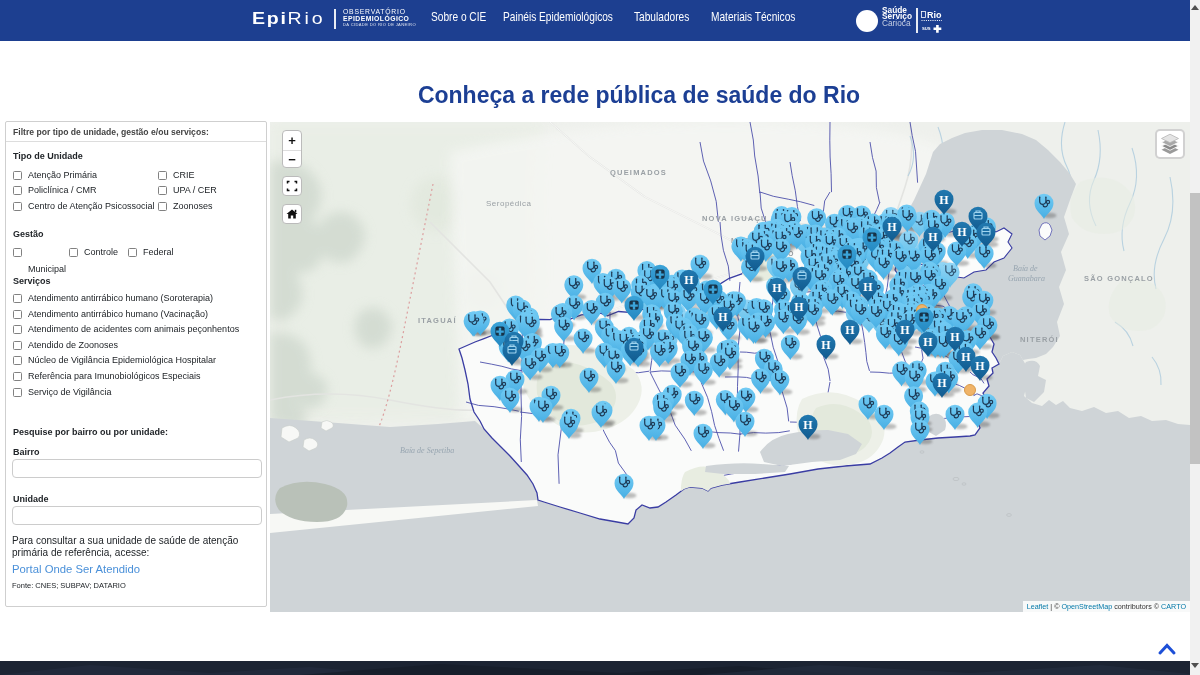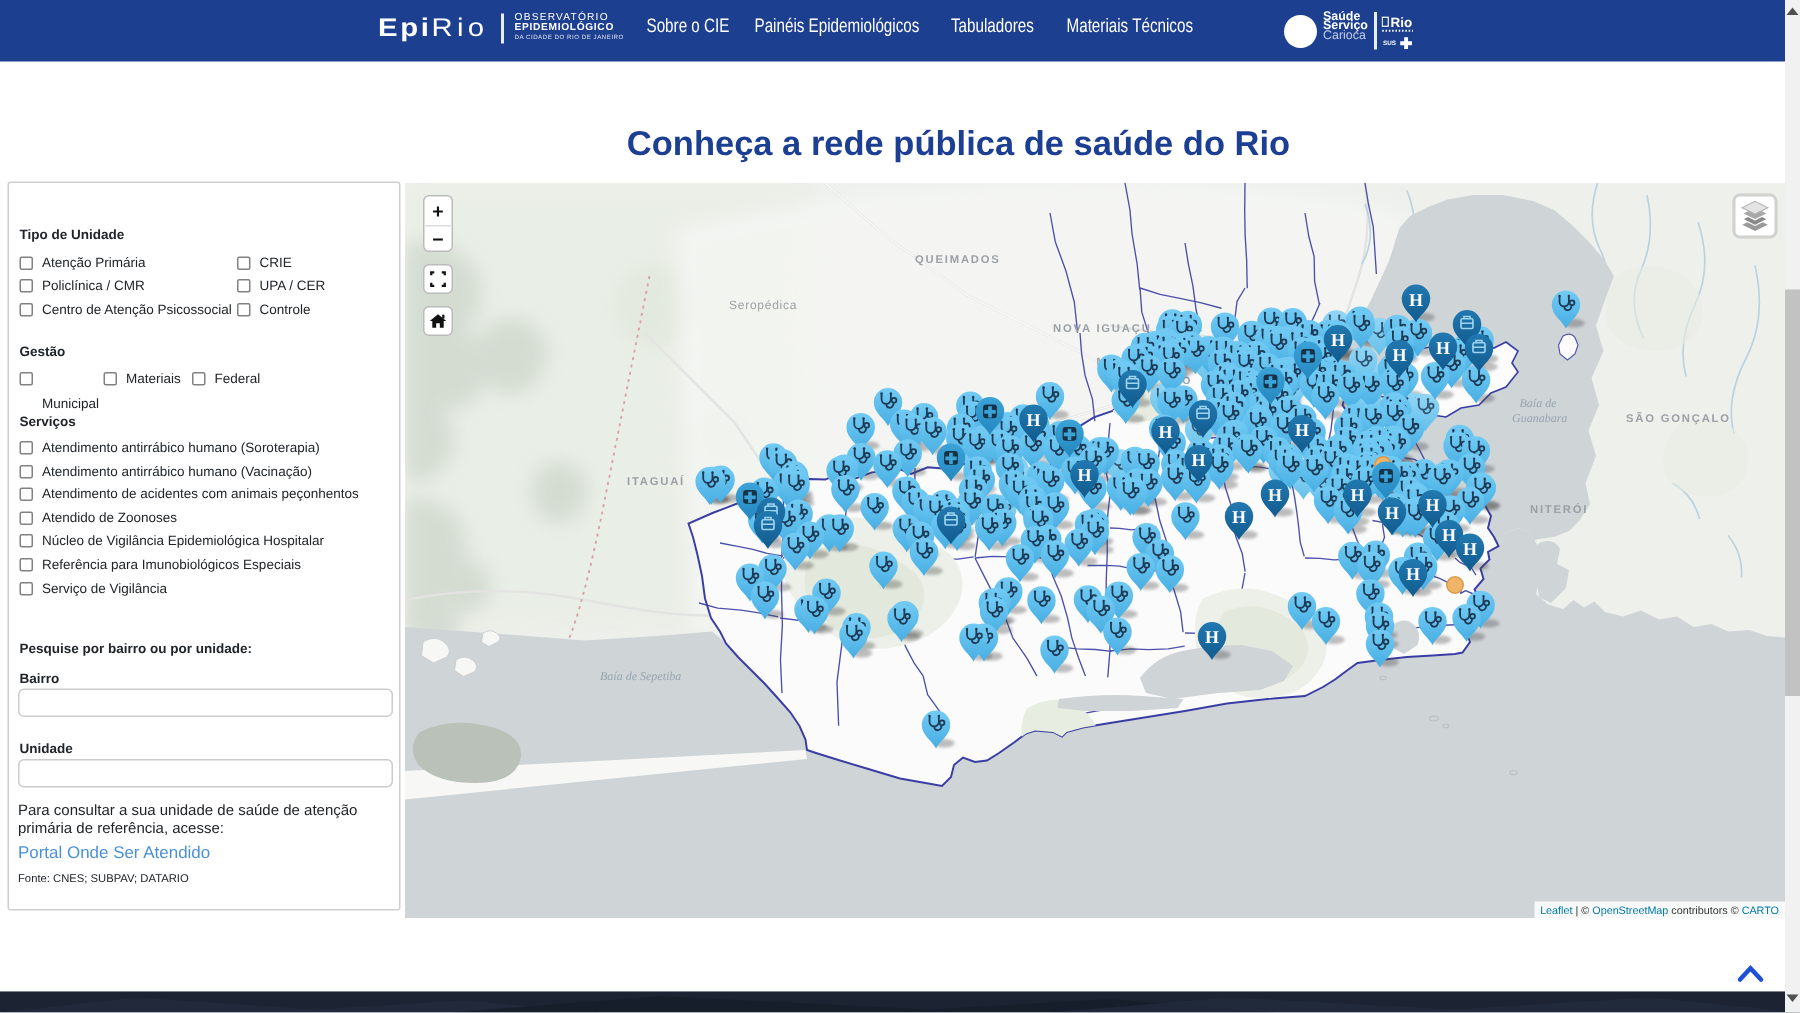--- a/index.html
+++ b/index.html
@@ -87,38 +87,39 @@
 <div class="abs" id="riologo"><svg width="24" height="25" viewBox="0 0 24 25">
 <text x="6" y="9" fill="#fff" font-size="9" font-weight="bold" font-family="Liberation Sans">Rio</text>
 <rect x="0.5" y="2.5" width="4" height="6" fill="none" stroke="#fff" stroke-width="0.8"></rect>
 <line x1="0.5" y1="11.5" x2="21" y2="11.5" stroke="#fff" stroke-width="1.2" stroke-dasharray="1 1.2"></line>
 <text x="1" y="21" fill="#fff" font-size="4.2" font-weight="bold">SUS</text>
 <path d="M12.5,18.5h2.6v-2.6h2.6v2.6h2.6v2.6h-2.6v2.6h-2.6v-2.6h-2.6z" fill="#fff"></path>
 </svg></div>
 <div class="abs" id="title">Conheça a rede pública de saúde do Rio</div>
 
 <div class="abs" id="panel">
+ <div class="hd">Filtre por tipo de unidade, gestão e/ou serviços:</div>
  <div class="sec" style="left:7px;top:29px">Tipo de Unidade</div>
  <span class="cb" style="left:7px;top:49px"></span>
       <span class="lb" style="left:22px;top:48px">Atenção Primária</span>
  <span class="cb" style="left:152px;top:49px"></span>
       <span class="lb" style="left:167px;top:48px">CRIE</span>
  <span class="cb" style="left:7px;top:64px"></span>
       <span class="lb" style="left:22px;top:63px">Policlínica / CMR</span>
  <span class="cb" style="left:152px;top:64px"></span>
       <span class="lb" style="left:167px;top:63px">UPA / CER</span>
  <span class="cb" style="left:7px;top:80px"></span>
       <span class="lb" style="left:22px;top:79px">Centro de Atenção Psicossocial</span>
  <span class="cb" style="left:152px;top:80px"></span>
-      <span class="lb" style="left:167px;top:79px">Controle</span>
+      <span class="lb" style="left:167px;top:79px">Zoonoses</span>
  <div class="sec" style="left:7px;top:107px">Gestão</div>
  <span class="cb" style="left:7px;top:126px"></span>
       <span class="lb" style="left:22px;top:142px">Municipal</span>
  <span class="cb" style="left:63px;top:126px"></span>
-      <span class="lb" style="left:78px;top:125px">Materiais</span>
+      <span class="lb" style="left:78px;top:125px">Controle</span>
  <span class="cb" style="left:122px;top:126px"></span>
       <span class="lb" style="left:137px;top:125px">Federal</span>
  <div class="sec" style="left:7px;top:154px">Serviços</div>
  <span class="cb" style="left:7px;top:172px"></span>
       <span class="lb" style="left:22px;top:171px">Atendimento antirrábico humano (Soroterapia)</span>
  <span class="cb" style="left:7px;top:188px"></span>
       <span class="lb" style="left:22px;top:187px">Atendimento antirrábico humano (Vacinação)</span>
  <span class="cb" style="left:7px;top:203px"></span>
       <span class="lb" style="left:22px;top:202px">Atendimento de acidentes com animais peçonhentos</span>
  <span class="cb" style="left:7px;top:219px"></span>

